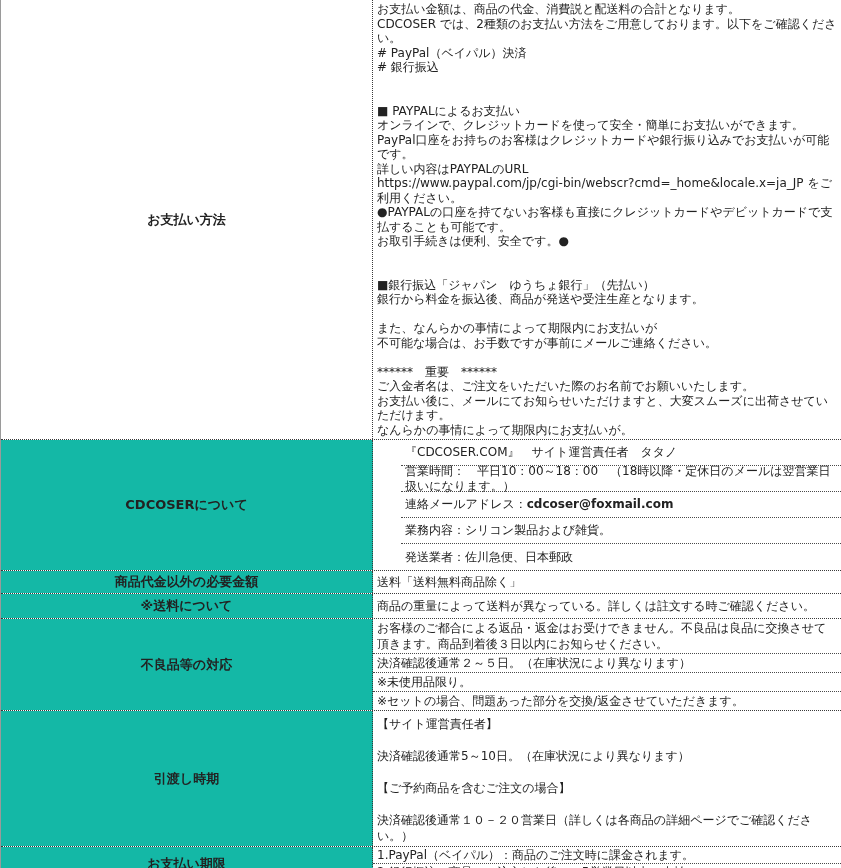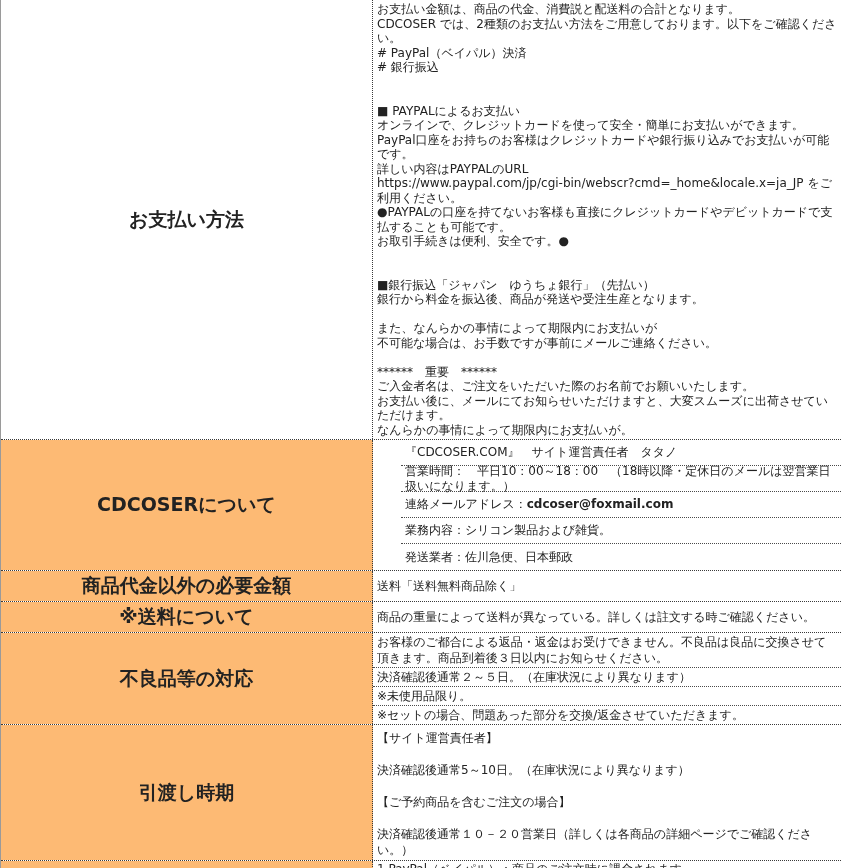--- a/index.html
+++ b/index.html
@@ -1,22 +1,22 @@
 <!DOCTYPE html>
 <html lang="ja"><head>
 <meta charset="utf-8">
 <style>
   html,body{margin:0;padding:0;background:#ffffff;color:#222;
     font-family:"DejaVu Sans","Liberation Sans",sans-serif;}
   .policy-table{width:841px;border-left:1px solid #9a9a9a;box-sizing:border-box;background:#fff;}
   .trow{display:flex;border-bottom:1px dotted #3a3a3a;}
   .lcell{flex:0 0 372px;width:372px;display:flex;align-items:center;justify-content:center;
-    text-align:center;font-weight:bold;font-size:19px;color:#222;
+    text-align:center;font-weight:bold;font-size:13px;color:#222;
     border-right:1px dotted #3a3a3a;box-sizing:border-box;padding:2px;}
-  .lcell.beige{background:#fdba74;}
+  .lcell.beige{background:#14b8a6;}
   .rcell{flex:1;min-width:0;font-size:12px;box-sizing:border-box;}
   .rcell.pad{padding:2px 4px;}
   .line{line-height:15px;min-height:15px;}
   .tight .line{line-height:14.5px;min-height:14.5px;}
   .sub{border-bottom:1px dotted #4a4a4a;box-sizing:border-box;padding:1px 4px;line-height:15px;}
   .sub:last-child{border-bottom:none;}
   .sub.h26{height:26px;display:flex;align-items:center;margin-left:28px;}
   .sub.h17{height:17px;display:flex;align-items:center;padding-top:0;padding-bottom:0;}
   .email{font-weight:bold;}
   .r1{min-height:397px;}

